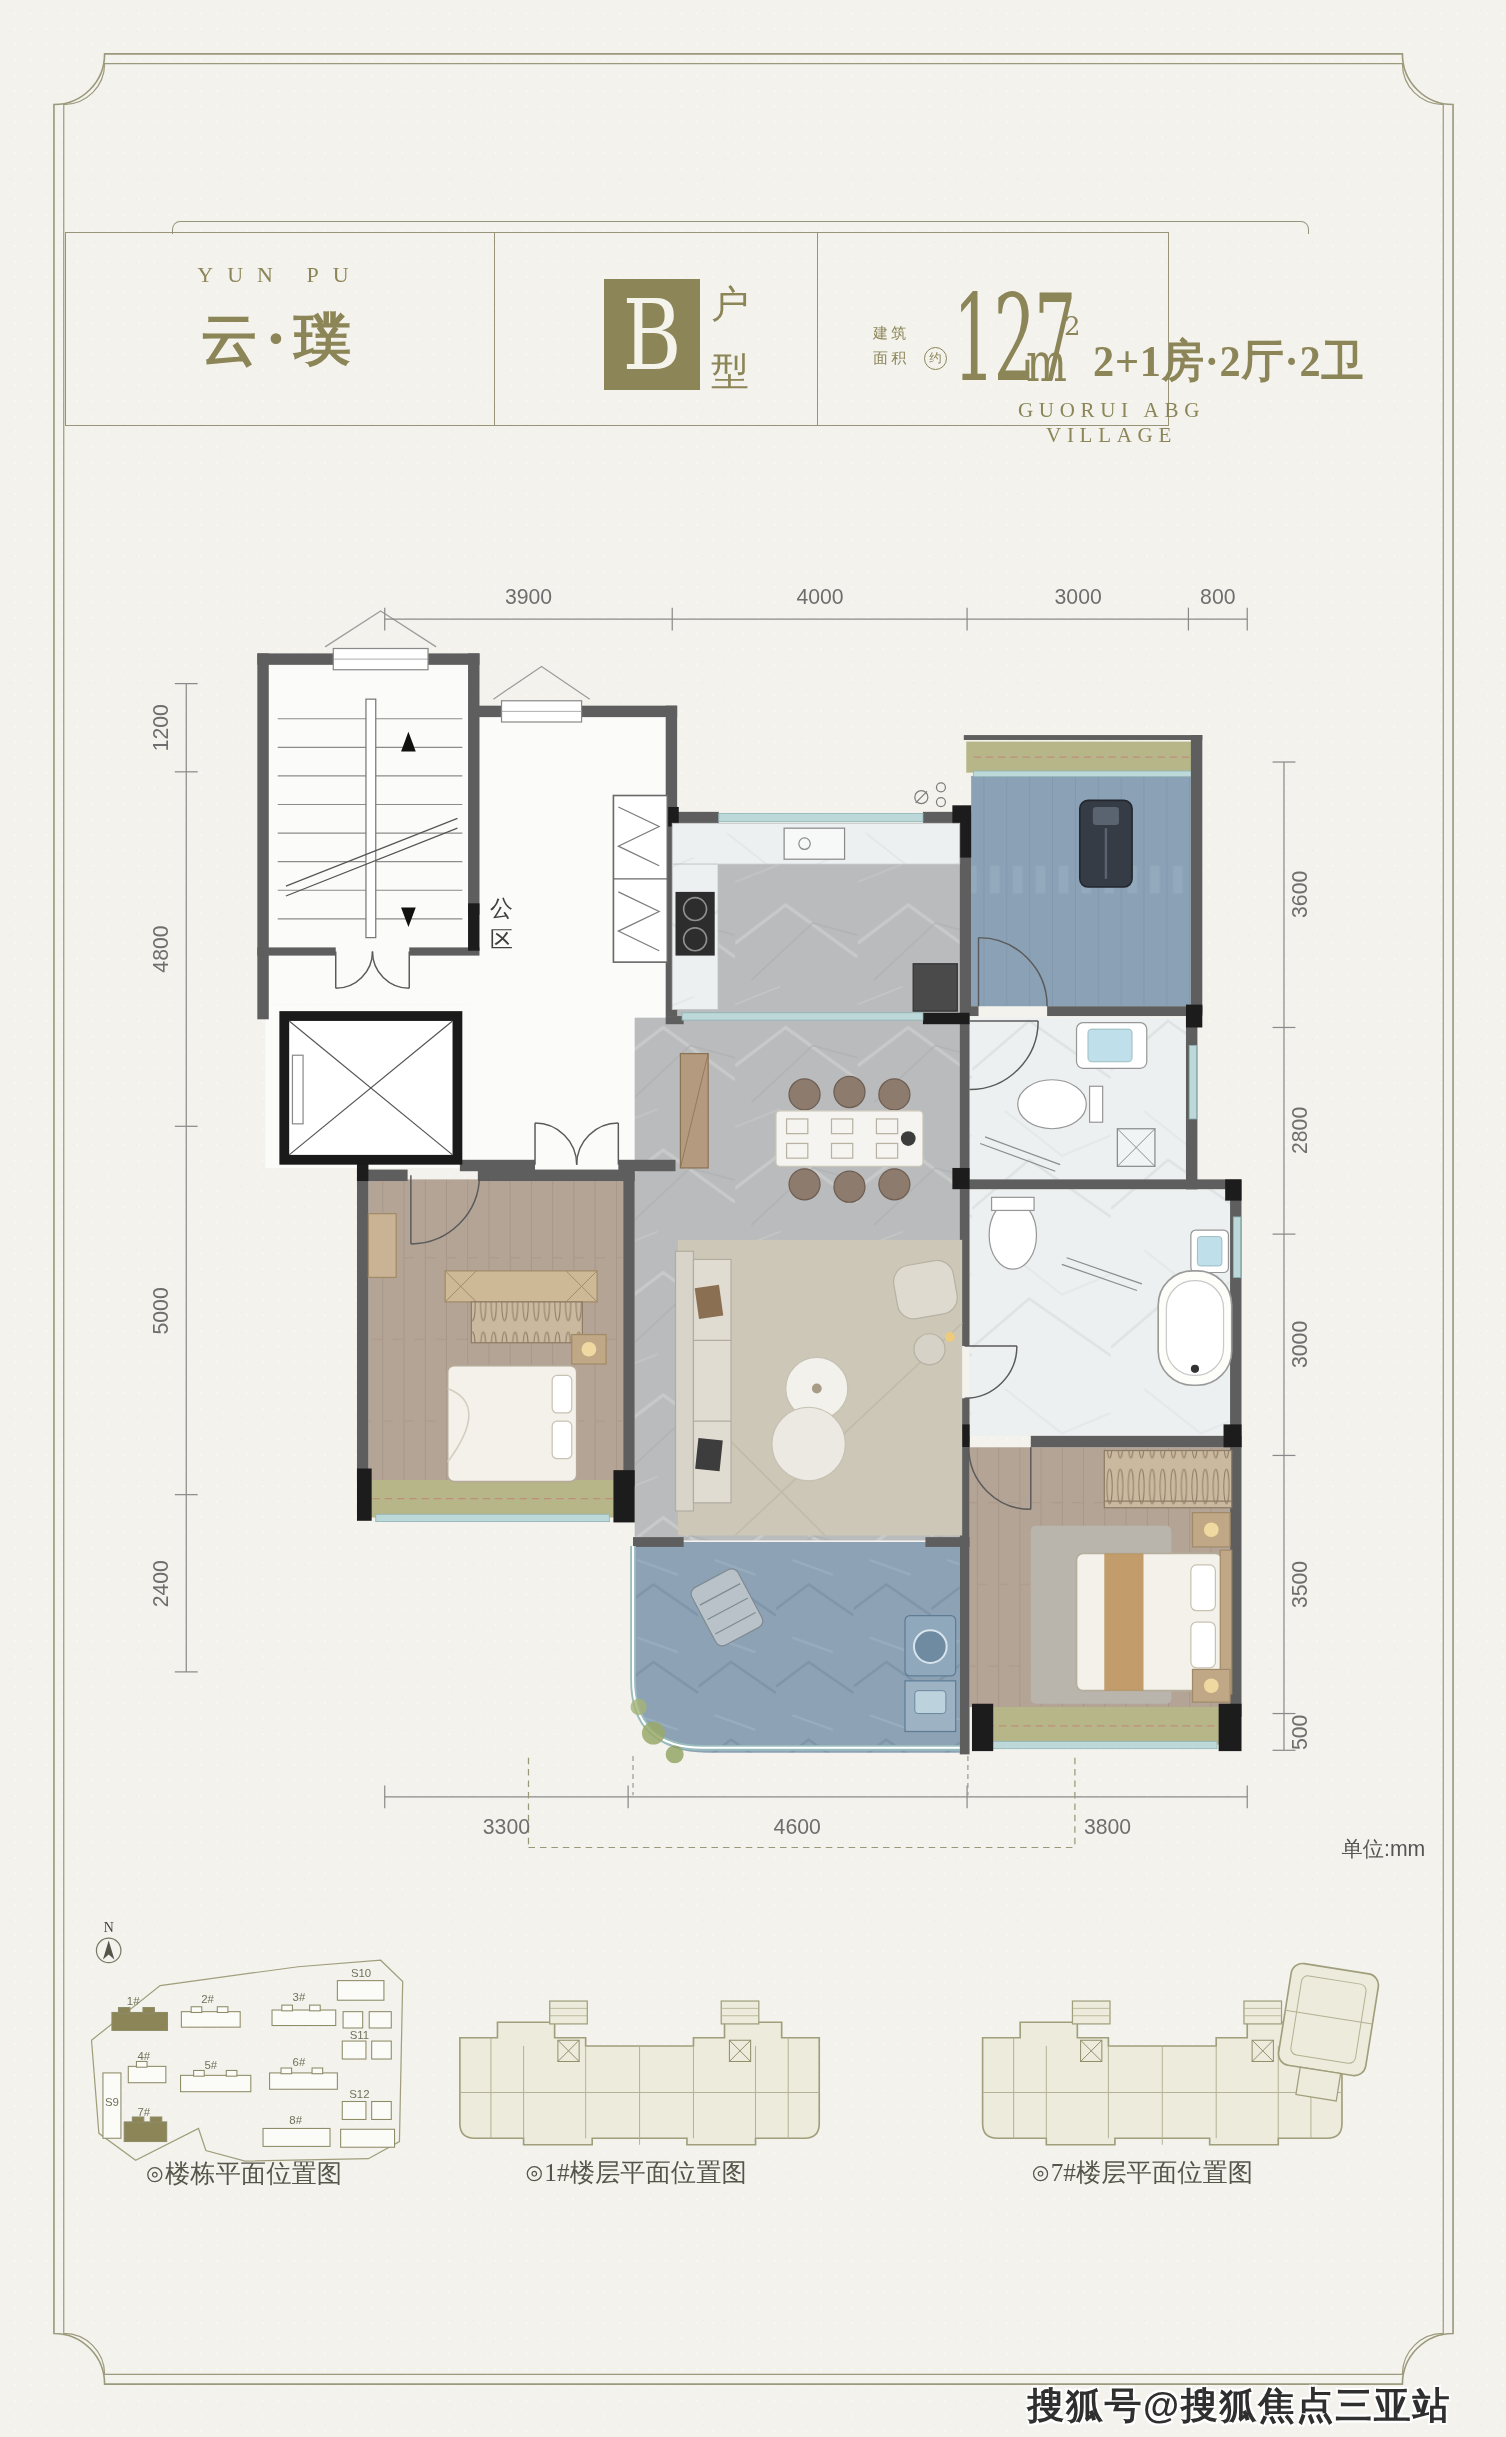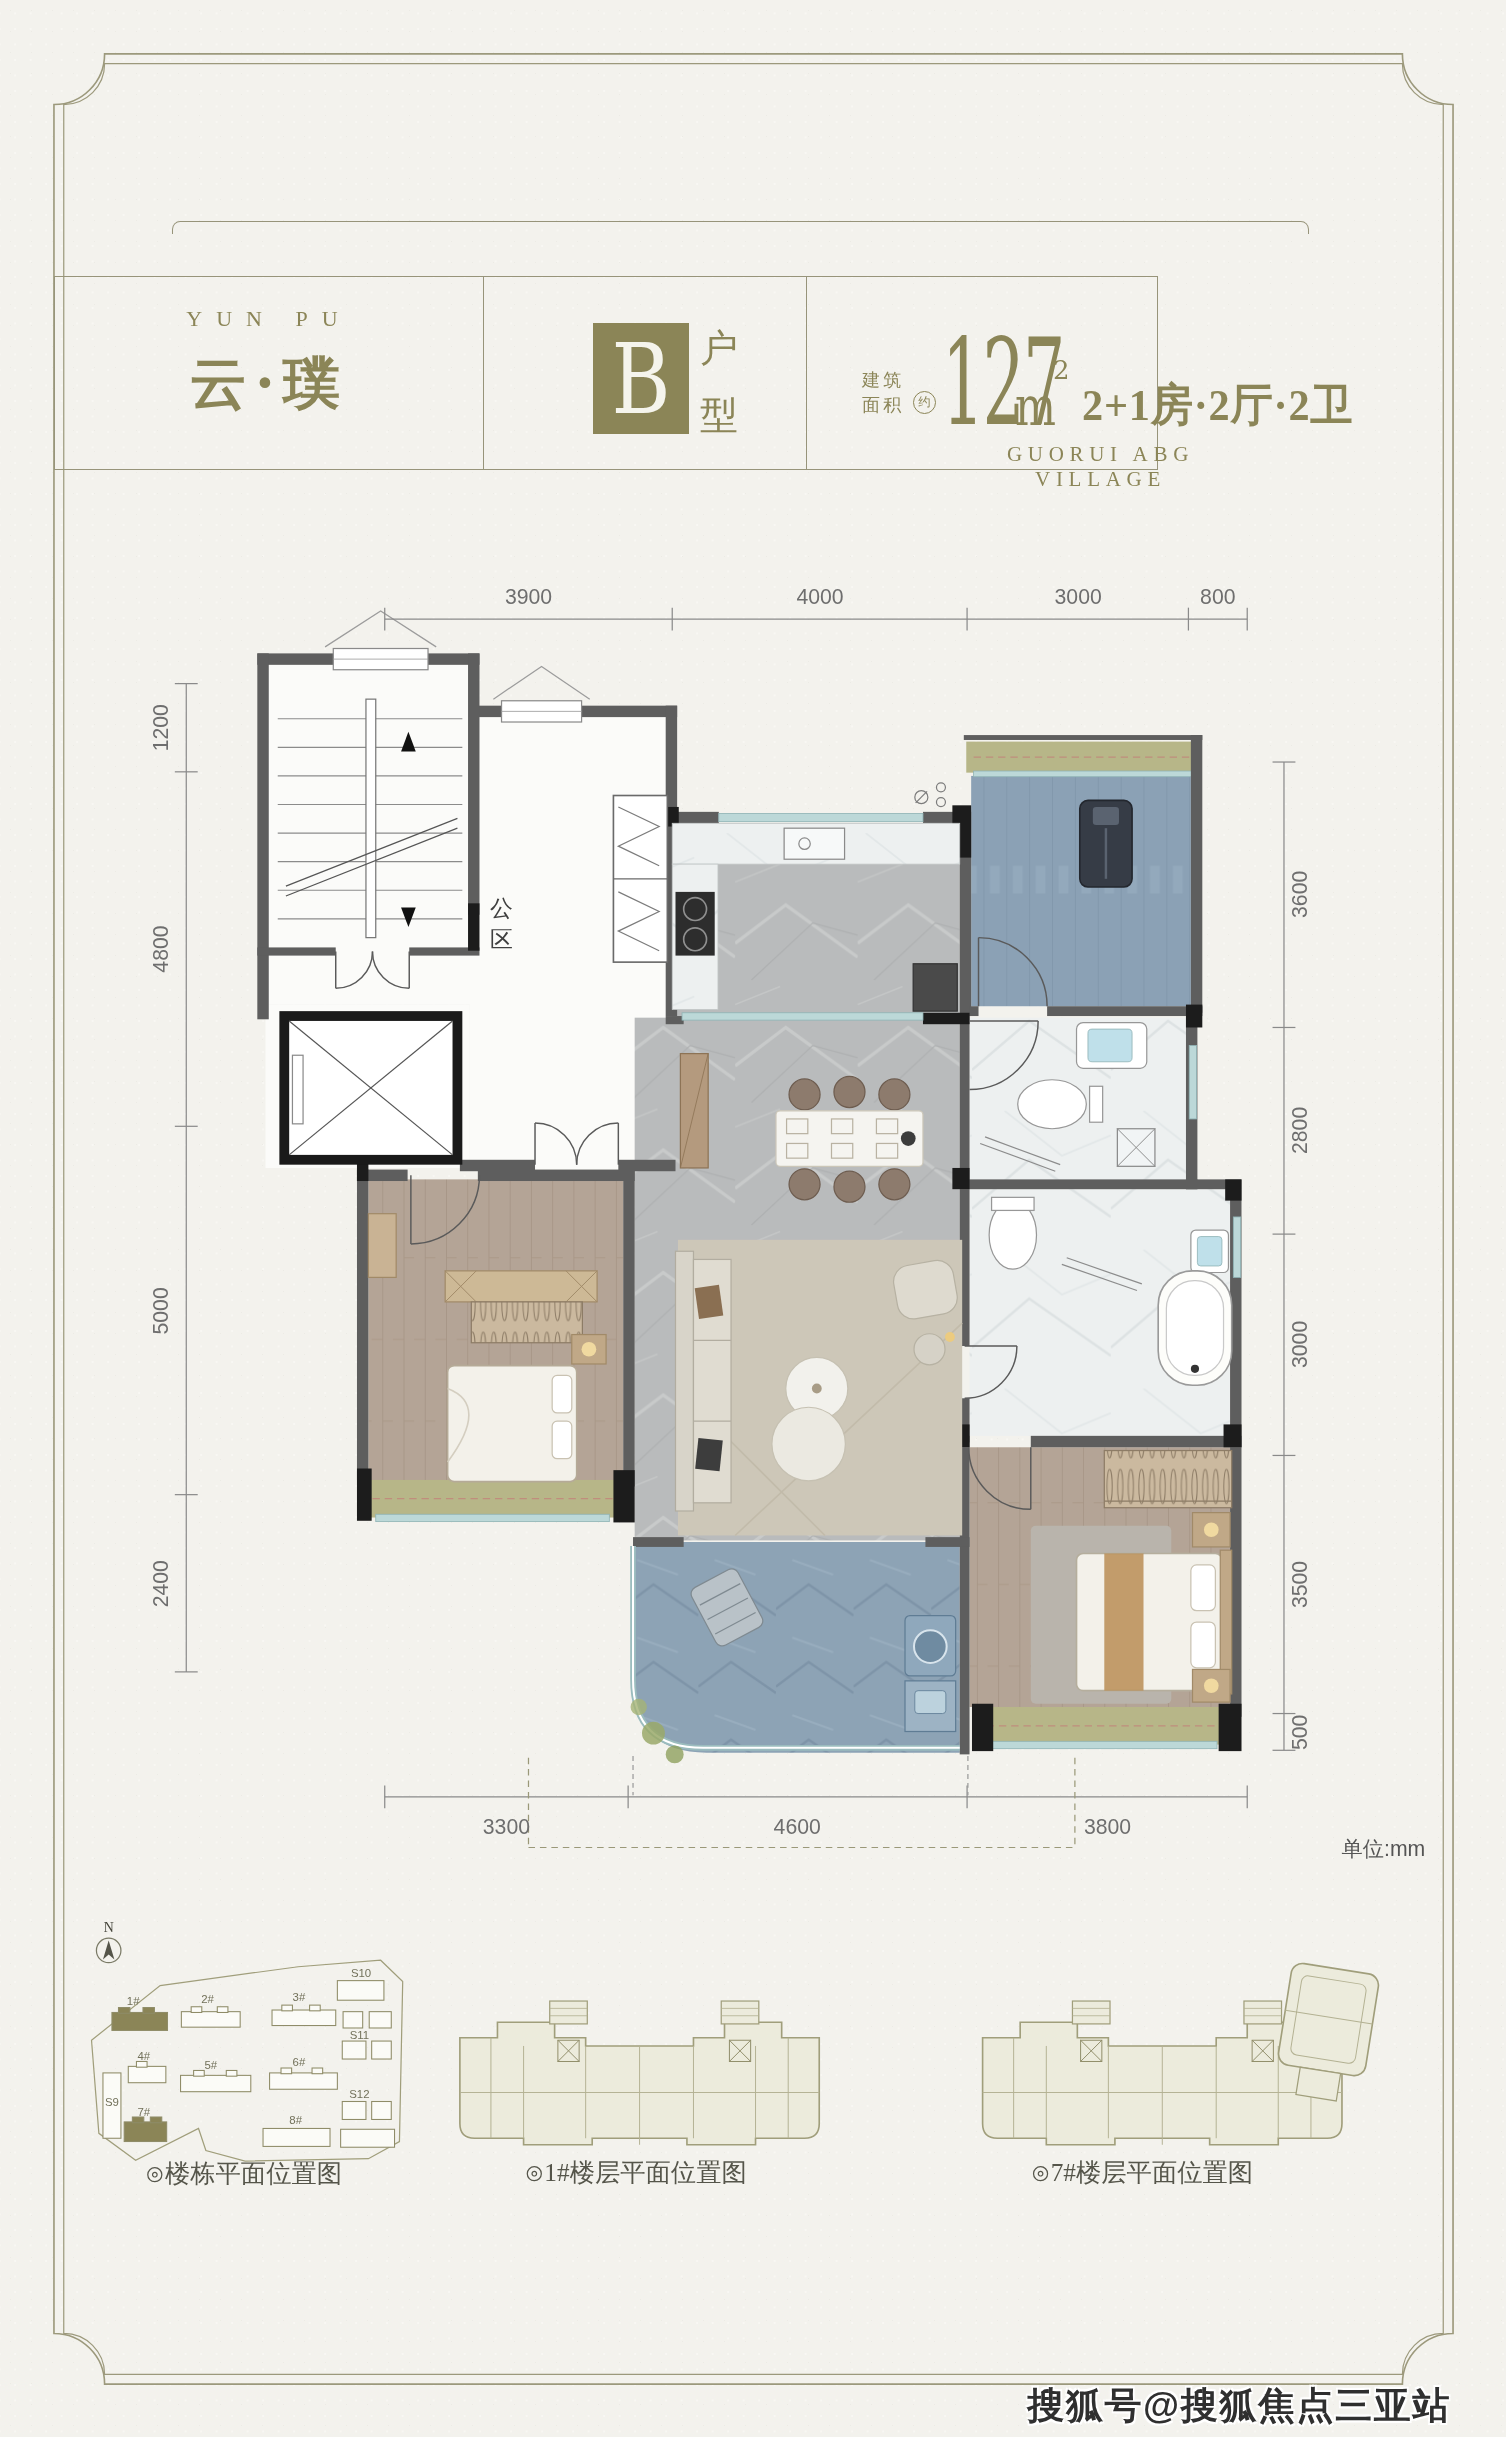--- a/index.html
+++ b/index.html
@@ -3,40 +3,40 @@
 <meta charset="utf-8">
 <style>
   html,body{margin:0;padding:0;background:#e8e8e4;}
   .stage{position:relative;width:1507px;height:2438px;margin:0 auto;overflow:hidden;
     background:#f3f2ed;
     background-image:radial-gradient(#ecebe5 0.8px, transparent 0.8px),radial-gradient(#f8f7f3 0.8px, transparent 0.8px);
     background-size:21px 21px,15.5px 15.5px;background-position:0 0,7.4px 5.7px;
     font-family:"Liberation Sans",sans-serif;}
   .layer{position:absolute;left:0;top:0;width:1507px;height:2438px;}
   
-  .band{position:absolute;left:54px;top:232px;width:1104px;height:194px;
-    border:1.2px solid #97947a;box-sizing:border-box;margin-top:44px;}
+  .band{position:absolute;left:65px;top:232px;width:1104px;height:194px;
+    border:1.2px solid #97947a;box-sizing:border-box;}
   .band .vdiv{position:absolute;top:0;bottom:0;width:1.2px;background:#97947a;}
   .bracket{position:absolute;left:172px;top:221px;width:1135px;height:12.3px;
     border-top:1.2px solid #97947a;border-left:1.2px solid #97947a;border-right:1.2px solid #97947a;
     border-radius:8.2px 8.2px 0 0;}
   .brand-en{position:absolute;left:0;top:29px;width:428px;text-align:center;
     font-family:"Liberation Serif",serif;font-size:22px;letter-spacing:14px;color:#8b8557;}
   .brand-cn{position:absolute;left:0;top:69px;width:428px;text-align:center;
     font-family:"DejaVu Serif","Liberation Serif",serif;font-size:57px;font-weight:bold;
     letter-spacing:8.2px;color:#8b8557;}
   .bbox{position:absolute;left:538px;top:46px;width:96px;height:111px;background:#8b8557;
     display:flex;align-items:center;justify-content:center;}
   .bbox .bletter{font-family:"DejaVu Serif","Liberation Serif",serif;font-size:98px;line-height:1;
     color:#f5f4ec;transform:scaleX(.82);}
   .uword{position:absolute;left:645px;width:49px;text-align:left;
     font-family:"Liberation Serif",serif;font-size:38px;color:#8b8557;}
   .uw1{top:46px;} .uw2{top:113px;}
   .area-lab{position:absolute;left:807px;font-family:Liberation Mono, monospace;
-    font-size:18px;letter-spacing:3.3px;color:#8b8557;}
+    font-size:15px;letter-spacing:3.3px;color:#8b8557;}
   .al1{top:91px;} .al2{top:116px;}
   .approx{position:absolute;left:858px;top:114px;width:21px;height:21px;border:0.8px solid #8b8557;
     border-radius:50%;font-size:12.3px;line-height:21px;text-align:center;color:#8b8557;
     font-family:"Liberation Serif",serif;}
   .area-num{position:absolute;left:887px;top:47px;font-family:"DejaVu Serif","Liberation Serif",serif;
     font-size:119px;line-height:1;font-weight:400;color:#8b8557;transform:scaleX(.56);transform-origin:0 0;
     letter-spacing:-3.3px;}
   .area-m{position:absolute;left:960px;top:103px;font-family:"DejaVu Serif","Liberation Serif",serif;
     font-size:54px;line-height:1;color:#8b8557;transform:scaleX(.8);transform-origin:0 0;}
   .area-sup{position:absolute;left:998px;top:78px;font-family:"DejaVu Serif",serif;

